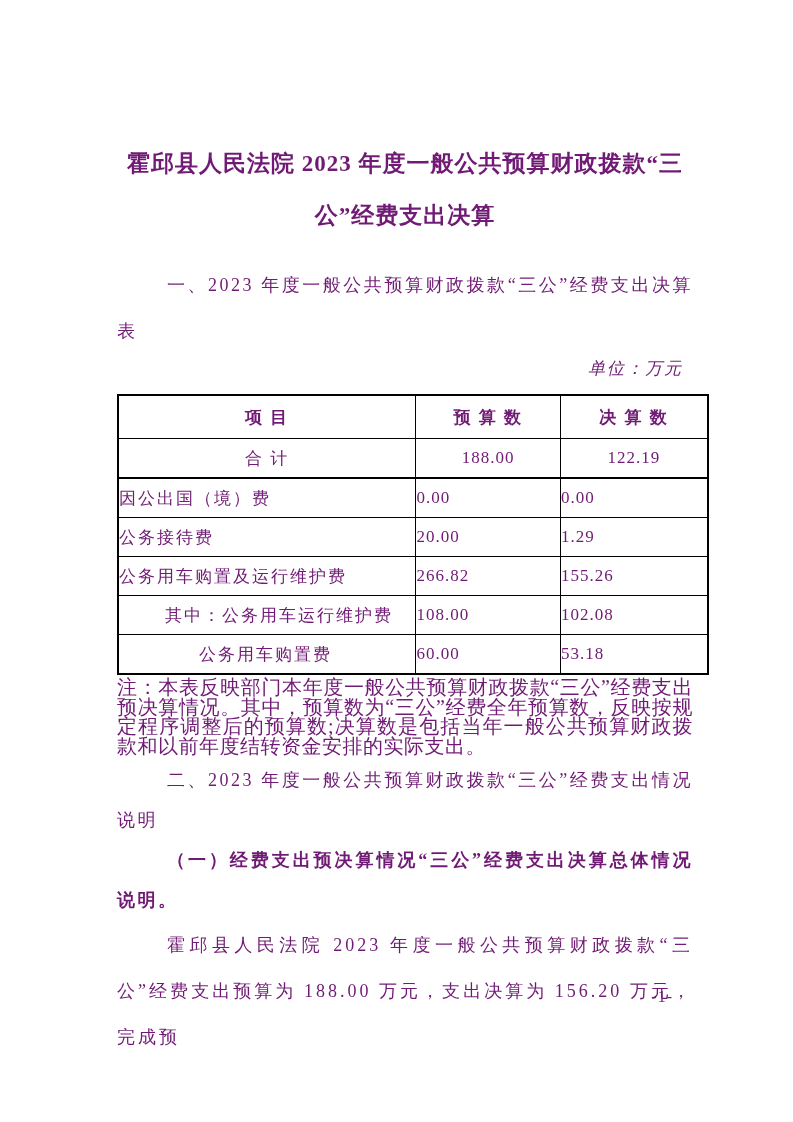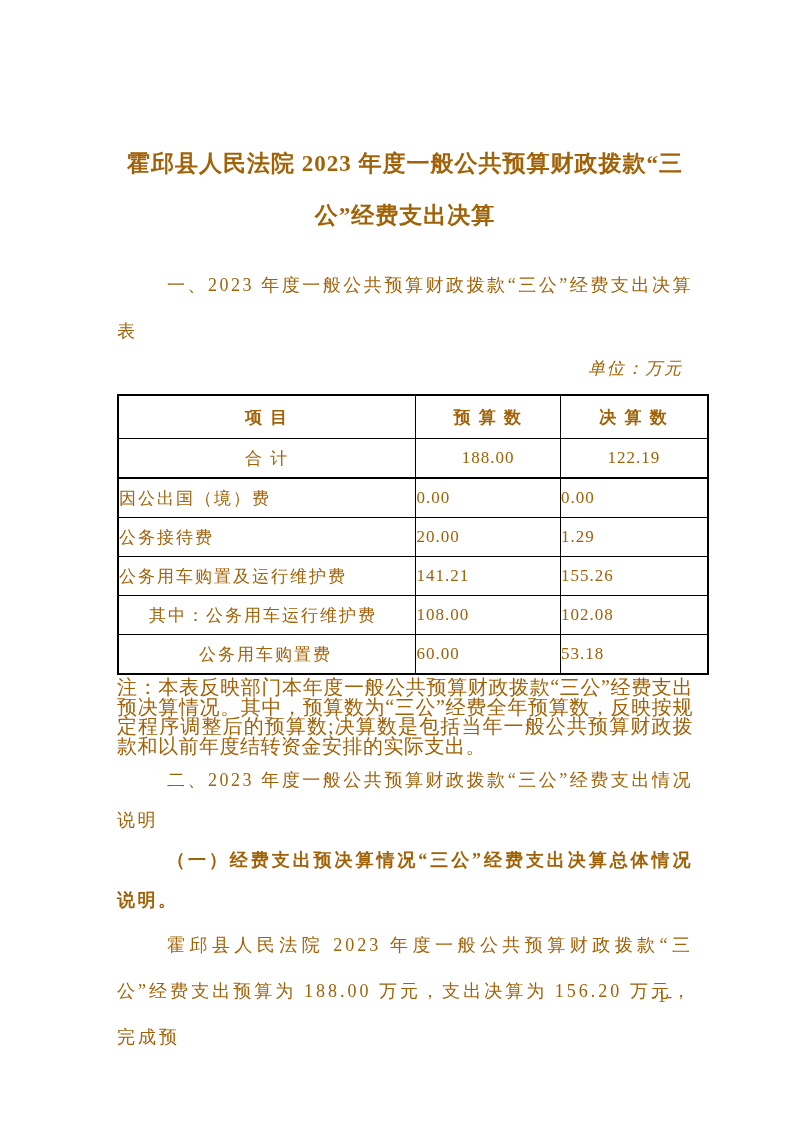--- a/index.html
+++ b/index.html
@@ -2,21 +2,21 @@
 <html><head>
 <meta charset="utf-8">
 <style>
   html, body { margin: 0; padding: 0; background: #ffffff; }
   .page {
     position: relative;
     width: 755px;
     height: 1122px;
     margin: 0 auto;
     background: #ffffff;
-    color: #a16207;
+    color: #701a75;
     font-family: "Liberation Serif", "DejaVu Serif", serif;
     box-sizing: border-box;
     padding: 138px 81px 0 98px;
     overflow: hidden;
   }
   .doc-title {
     margin: 0;
     font-size: 23px;
     font-weight: bold;
     text-align: center;
@@ -55,21 +55,21 @@
   .expense-table th {
     height: 42px;
     font-weight: bold;
     text-align: center;
     letter-spacing: 2px;
   }
   .expense-table td { height: 38px; }
   .cell-label { text-align: left; padding-left: 10px; letter-spacing: 2px; }
   .cell-num { text-align: left; padding-left: 26px; letter-spacing: 1px; }
   tr.total-row td { font-weight: normal; text-align: center; padding-left: 0; border-bottom: 2px solid #000; }
-  tr.indent-1 .cell-label { padding-left: 30px; }
+  tr.indent-1 .cell-label { padding-left: 46px; }
   tr.indent-2 .cell-label { padding-left: 80px; }
   .table-note {
     margin: 3px 0 0 0;
     font-size: 20px;
     line-height: 19.5px;
     letter-spacing: 0.5px;
     text-align: justify;
   }
   .section-heading-2 {
     margin: 4px 0 0 0;
@@ -139,21 +139,21 @@
         <td class="cell-num">0.00</td>
         <td class="cell-num">0.00</td>
       </tr>
       <tr>
         <td class="cell-label">公务接待费</td>
         <td class="cell-num">20.00</td>
         <td class="cell-num">1.29</td>
       </tr>
       <tr>
         <td class="cell-label">公务用车购置及运行维护费</td>
-        <td class="cell-num">141.21</td>
+        <td class="cell-num">266.82</td>
         <td class="cell-num">155.26</td>
       </tr>
       <tr class="indent-1">
         <td class="cell-label">其中：公务用车运行维护费</td>
         <td class="cell-num">108.00</td>
         <td class="cell-num">102.08</td>
       </tr>
       <tr class="indent-2">
         <td class="cell-label">公务用车购置费</td>
         <td class="cell-num">60.00</td>

